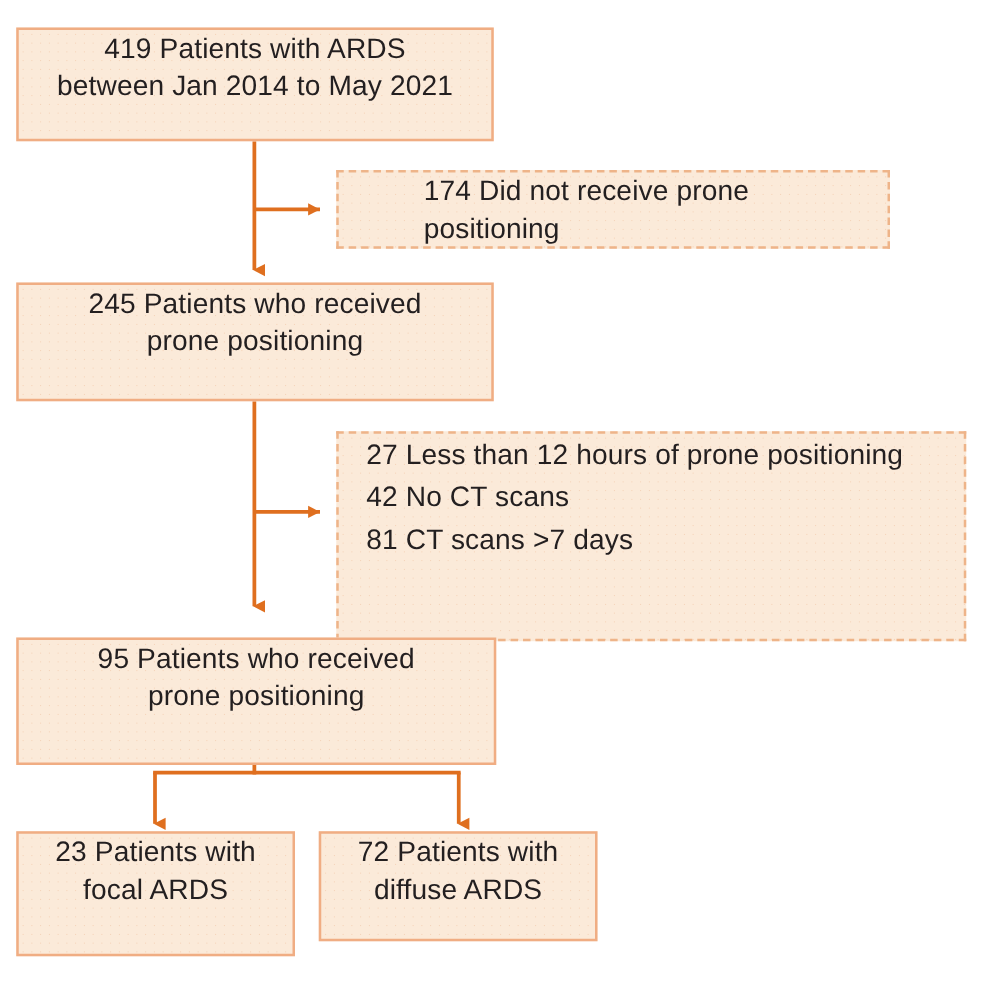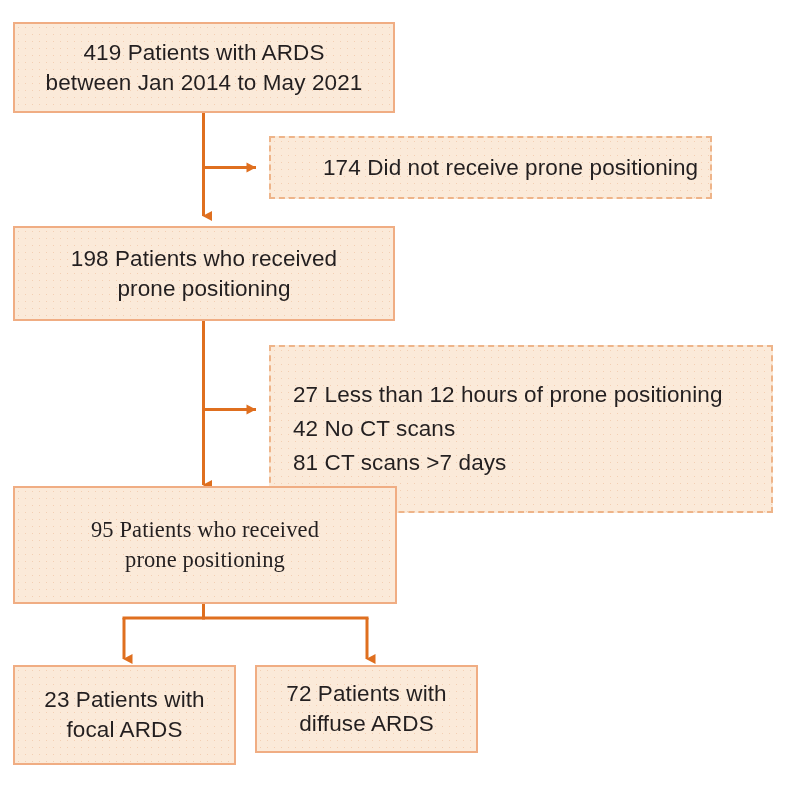--- a/index.html
+++ b/index.html
@@ -29,21 +29,20 @@
   }
   
   .node {
     position: absolute;
     z-index: 2;
     box-sizing: border-box;
     background-color: #fbead9;
     background-image: radial-gradient(#f3cfb3 0.6px, transparent 0.7px);
     background-size: 7px 7px;
     display: flex;
-    align-items: center;
     justify-content: center;
     text-align: center;
   }
   .node.solid {
     border: 2px solid #f0ad83;
   }
   .node.dashed {
     border: 2px dashed #eeb489;
     justify-content: flex-start;
     text-align: left;
@@ -98,36 +97,36 @@
       <line x1="124" y1="618" x2="124" y2="659" stroke="#df6f1f" stroke-width="3" marker-end="url(#arrow-down)"></line>
       <line x1="367" y1="618" x2="367" y2="659" stroke="#df6f1f" stroke-width="3" marker-end="url(#arrow-down)"></line>
     </g>
   </svg>
 
   <div class="node solid" style="left:13px; top:22px; width:382px; height:91px;">
     <span class="node-text">419 Patients with ARDS
 between Jan 2014 to May 2021</span>
   </div>
 
-  <div class="node dashed" style="left:269px; top:136px; width:443px; height:63px;">
+  <div class="node dashed" style="left:269px; top:136px; width:443px; height:63px;padding-left:16px;">
     <span class="node-text" style="padding-left:52px;">174 Did not receive prone positioning</span>
   </div>
 
   <div class="node solid" style="left:13px; top:226px; width:382px; height:95px;">
-    <span class="node-text">198 Patients who received
+    <span class="node-text">245 Patients who received
 prone positioning</span>
   </div>
 
   <div class="node dashed multiline" style="left:269px; top:345px; width:504px; height:168px;">
     <span class="node-text">27 Less than 12 hours of prone positioning
 42 No CT scans
 81 CT scans &gt;7 days</span>
   </div>
 
-  <div class="node solid" style="left:13px; top:486px; width:384px; height:118px;font-family:Liberation Serif, serif;">
+  <div class="node solid" style="left:13px; top:510px; width:384px; height:102px;">
     <span class="node-text">95 Patients who received
 prone positioning</span>
   </div>
 
   <div class="node solid" style="left:13px; top:665px; width:223px; height:100px;">
     <span class="node-text">23 Patients with
 focal ARDS</span>
   </div>
 
   <div class="node solid" style="left:255px; top:665px; width:223px; height:88px;">

